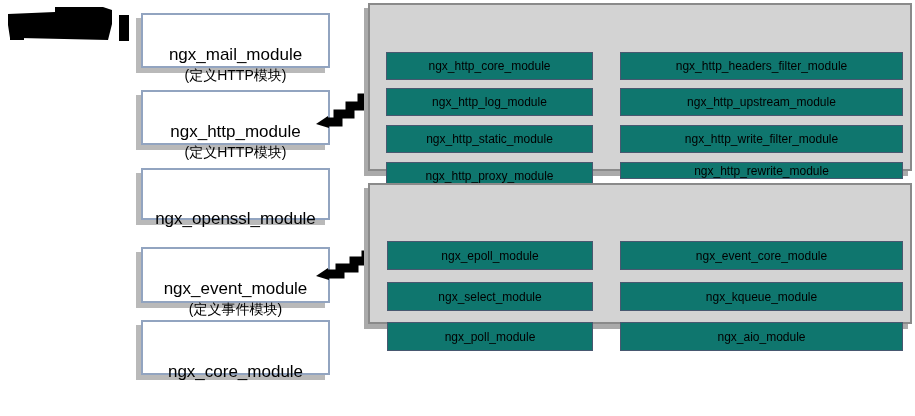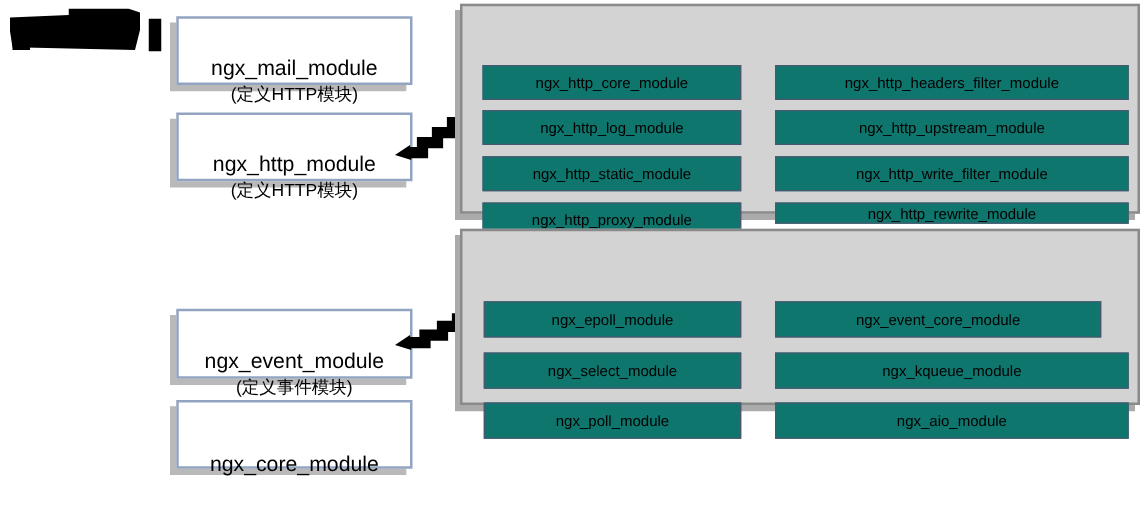--- a/index.html
+++ b/index.html
@@ -45,20 +45,23 @@
   </svg>
 
   <div class="lbox" style="top:13px;height:55px">
     <div class="main">ngx_mail_module</div>
     <div class="sub">(定义HTTP模块)</div>
   </div>
   <div class="lbox" style="top:90px;height:55px">
     <div class="main">ngx_http_module</div>
     <div class="sub">(定义HTTP模块)</div>
   </div>
+  <div class="lbox" style="top:168px;height:52px">
+    <div class="main">ngx_openssl_module</div>
+  </div>
   <div class="lbox" style="top:247px;height:56px">
     <div class="main">ngx_event_module</div>
     <div class="sub">(定义事件模块)</div>
   </div>
   <div class="lbox" style="top:320px;height:55px">
     <div class="main">ngx_core_module</div>
   </div>
 
   <svg class="arrow" style="left:312px;top:78px" width="74" height="52" viewBox="0 0 74 52">
     <path d="M14,44 H26 V36 H38 V28 H50 V20 H60 V13" fill="none" stroke="#000" stroke-width="9"></path>
@@ -80,19 +83,19 @@
     <div class="ibox" style="left:250px;top:43px;width:283px;height:28px">ngx_http_upstream_module</div>
     <div class="ibox" style="left:250px;top:7px;width:283px;height:28px">ngx_http_headers_filter_module</div>
     <div class="ibox" style="left:250px;top:80px;width:283px;height:28px">ngx_http_write_filter_module</div>
     <div class="ibox" style="left:250px;top:117px;width:283px;height:17px">ngx_http_rewrite_module</div>
   </div>
 
   <div class="panel" style="top:183px;height:141px">
     <div class="ibox" style="left:17px;top:16px;width:206px;height:29px">ngx_epoll_module</div>
     <div class="ibox" style="left:17px;top:57px;width:206px;height:29px">ngx_select_module</div>
     <div class="ibox" style="left:17px;top:97px;width:206px;height:29px">ngx_poll_module</div>
-    <div class="ibox" style="left:250px;top:16px;width:261px;height:29px">ngx_event_core_module</div>
+    <div class="ibox" style="left:250px;top:16px;width:283px;height:29px">ngx_event_core_module</div>
     <div class="ibox" style="left:250px;top:57px;width:283px;height:29px">ngx_kqueue_module</div>
     <div class="ibox" style="left:250px;top:97px;width:283px;height:29px">ngx_aio_module</div>
   </div>
 
 
 </div>
 
 </body></html>

